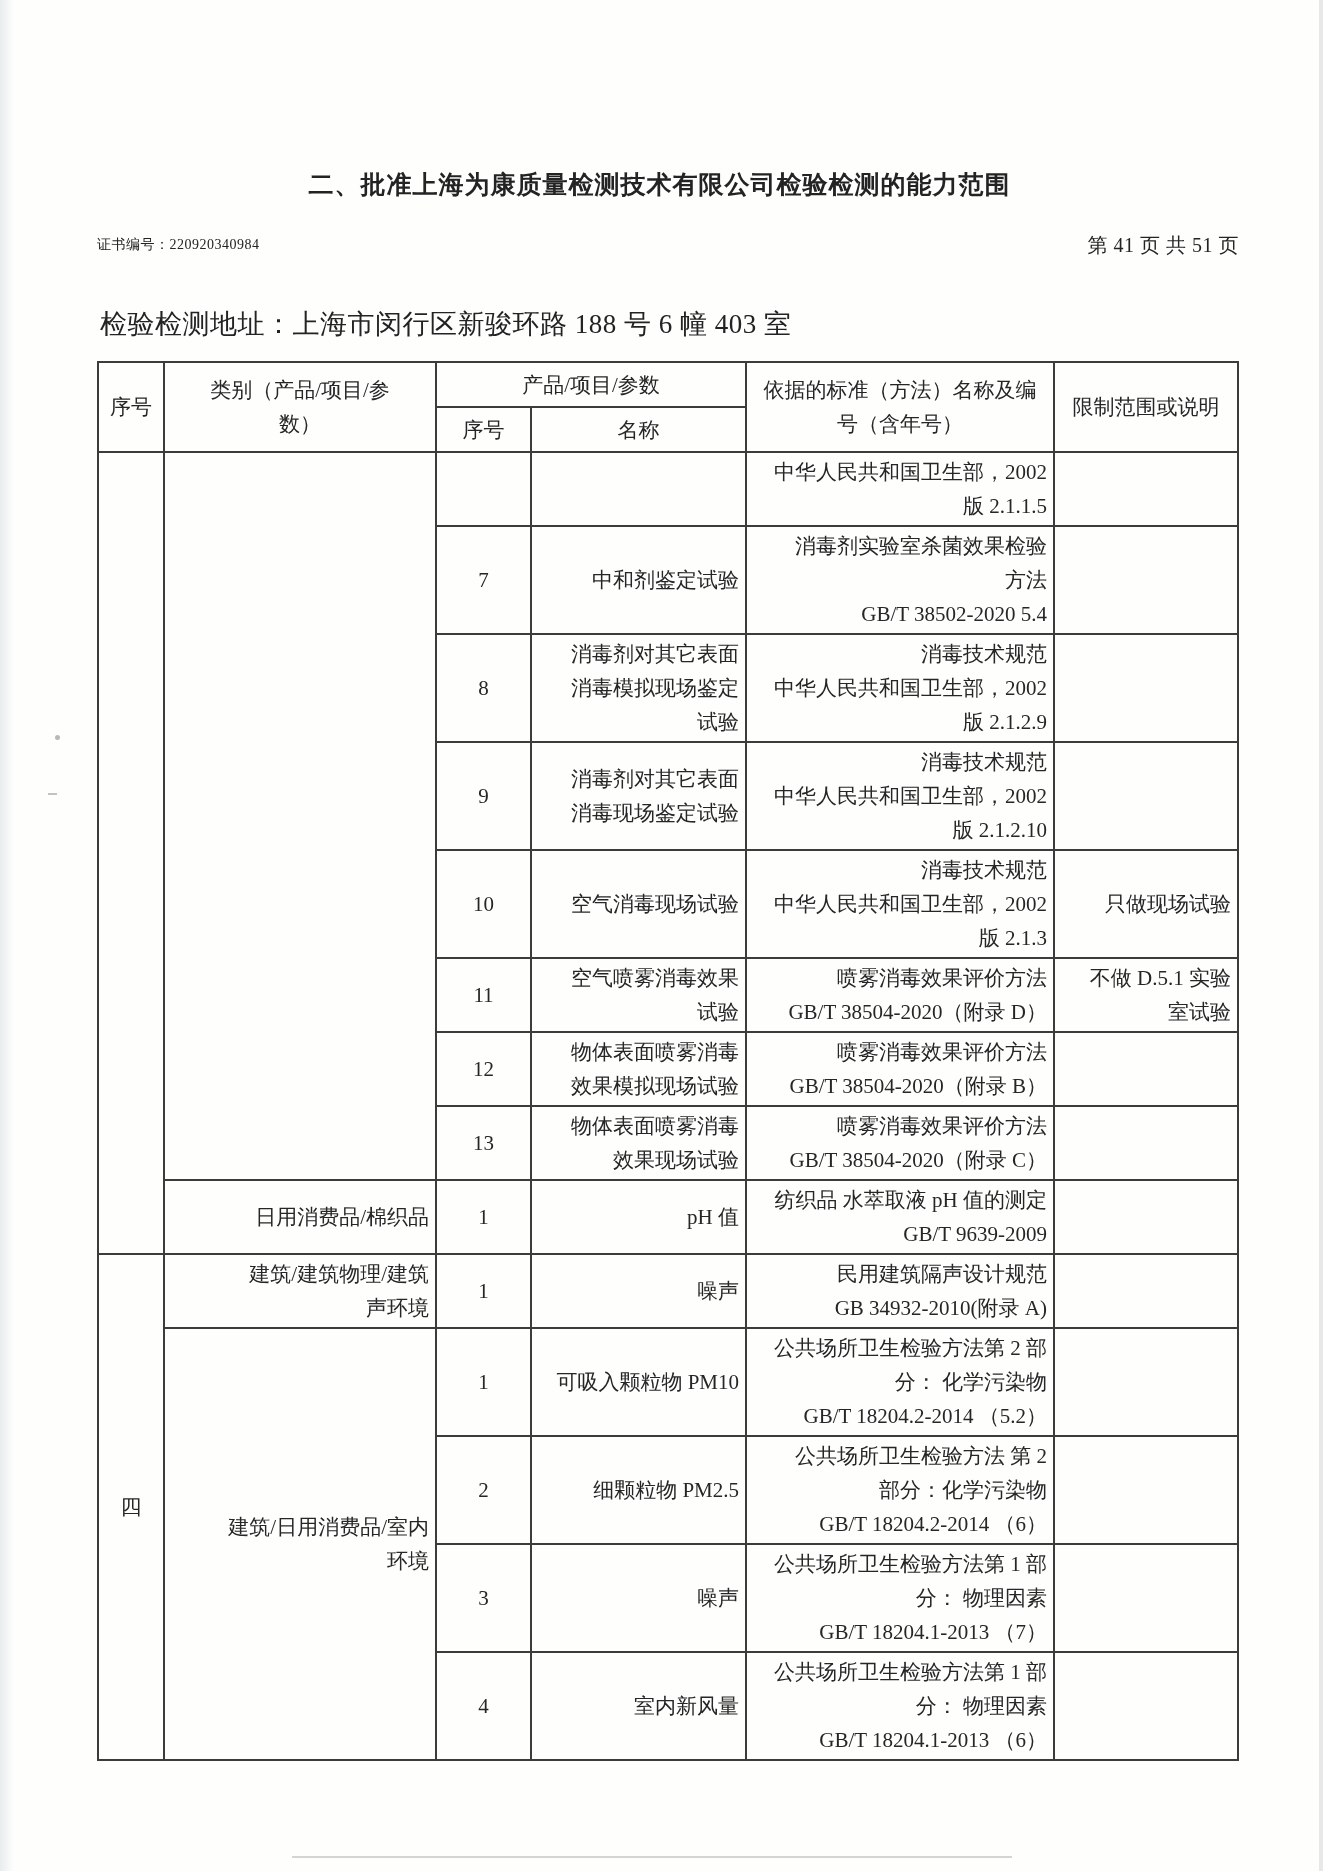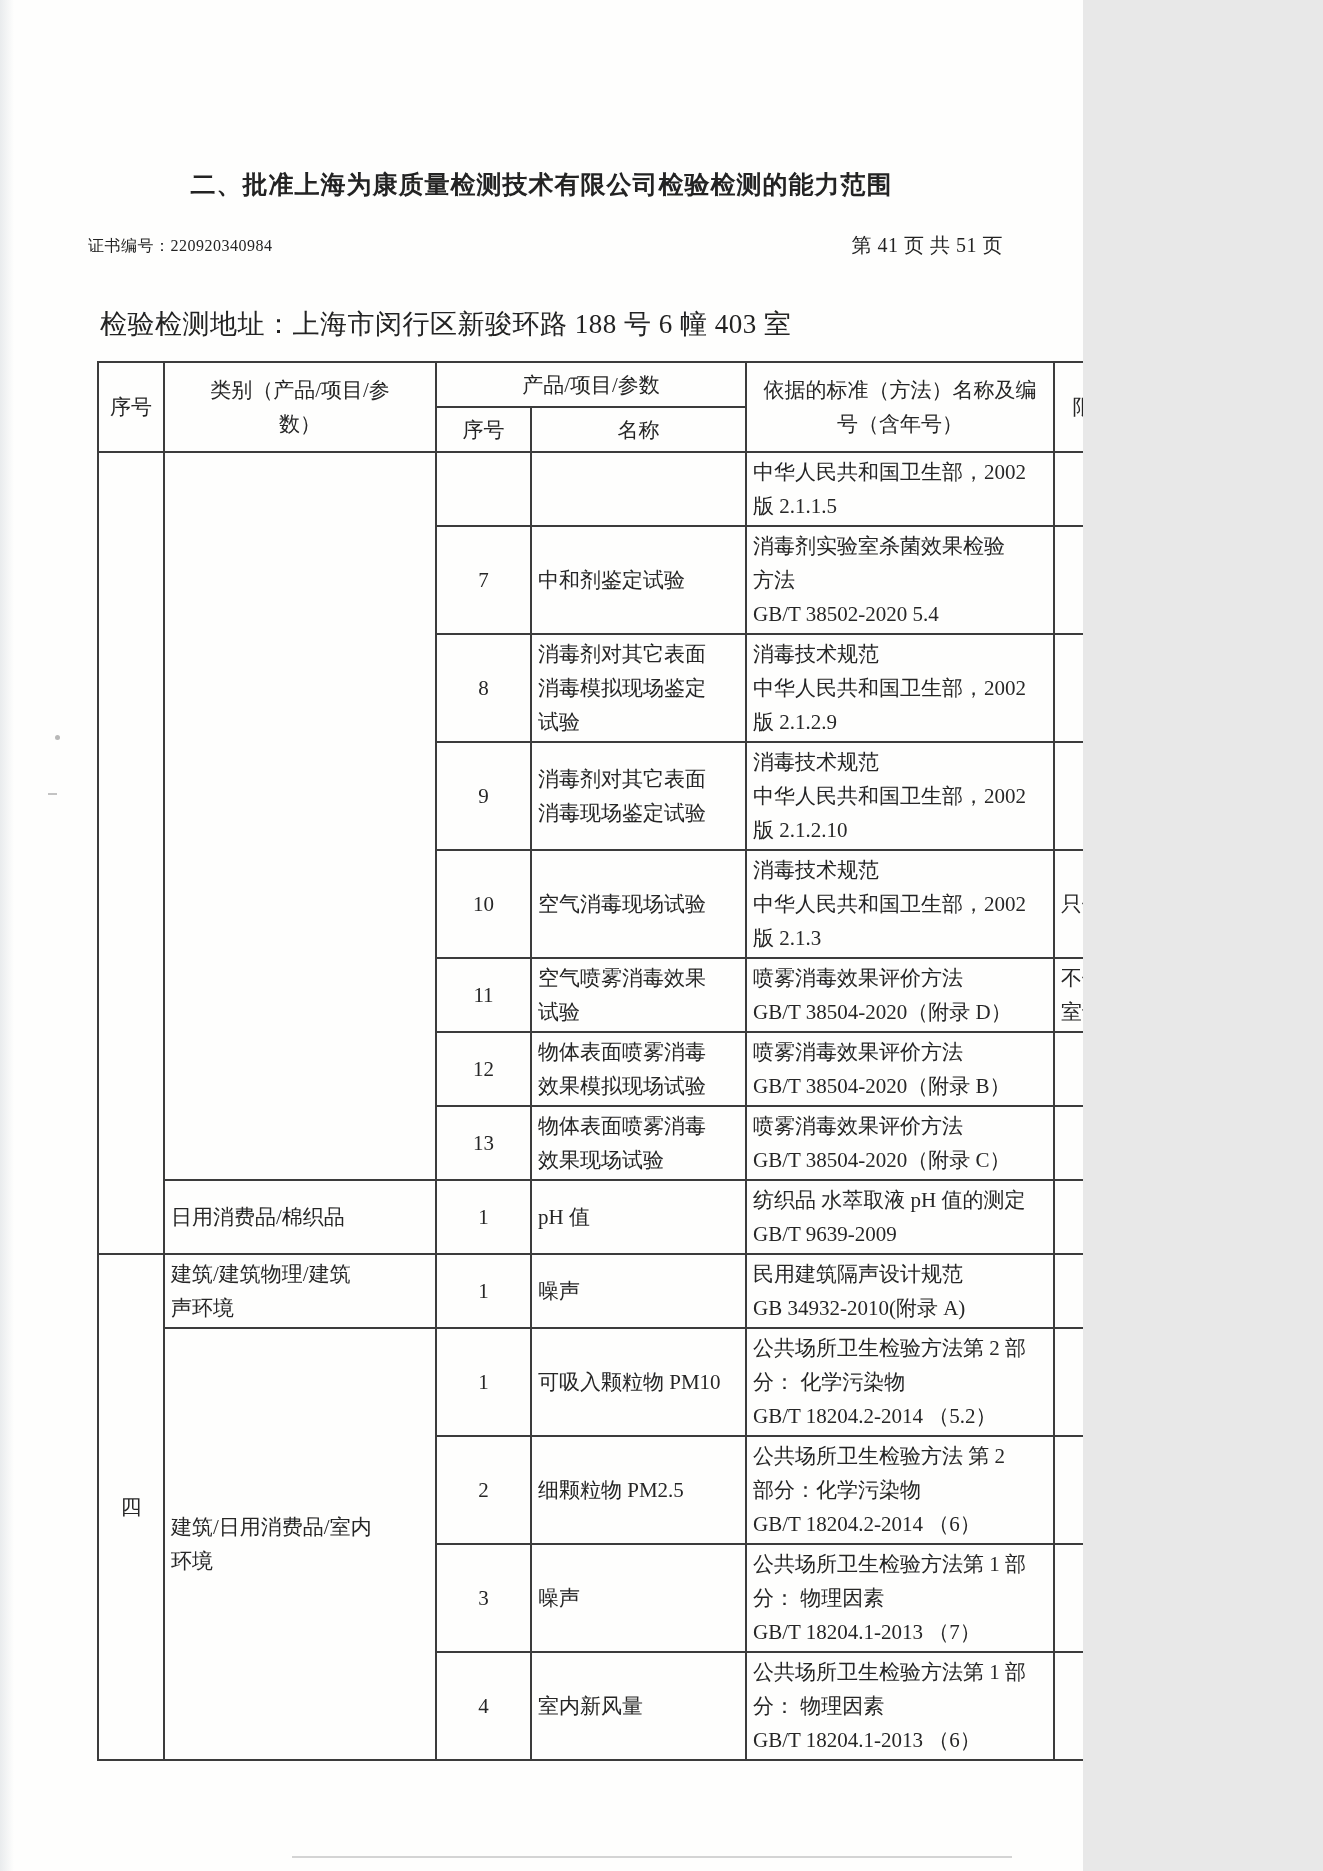--- a/index.html
+++ b/index.html
@@ -1,47 +1,47 @@
 <!DOCTYPE html>
 <html><head>
 <meta charset="utf-8">
 <style>
   html,body{margin:0;padding:0;background:#e8e8e8;}
   .page{
     position:relative;
-    width:1083px;height:1871px;
+    width:1319px;height:1871px;
     background:#fefefd;
     overflow:hidden;
     font-family:"Liberation Serif","DejaVu Serif",serif;
     color:#232323;
   }
   .doc-title{
     position:absolute;top:168px;left:0;width:100%;
     text-align:center;font-size:25px;font-weight:600;
     letter-spacing:1px;line-height:34px;
   }
-  .cert-line{position:absolute;top:236px;left:88px;font-size:16px;letter-spacing:.5px;}
+  .cert-line{position:absolute;top:236px;left:97px;font-size:14px;letter-spacing:.5px;}
   .page-indicator{position:absolute;top:232px;right:80px;font-size:20px;letter-spacing:.5px;}
   .address-line{position:absolute;top:306px;left:100px;font-size:27px;letter-spacing:.5px;}
 
   table.cap{
     position:absolute;top:361px;left:97px;
     border-collapse:collapse;table-layout:fixed;
     width:1140px;font-size:21px;color:#262626;
   }
   table.cap td{
     border:2px solid #3c3c3c;
     vertical-align:middle;
     white-space:pre-line;
     line-height:34px;
     padding:2px 6px;
     overflow:hidden;
   }
   td.ctr{text-align:center;}
-  td.lft{text-align:left;padding-left:11px;padding-right:8px;}
+  td.lft{text-align:right;padding-left:11px;padding-right:8px;}
   td.hdr{text-align:center;line-height:31px;}
 
   
   .edge-streak{
     position:absolute;left:0;top:0;width:14px;height:100%;
     background:linear-gradient(to right,rgba(170,180,190,.25),rgba(255,255,255,0));
     pointer-events:none;
   }
   .speck1{position:absolute;left:55px;top:735px;width:5px;height:5px;border-radius:50%;background:#9a9a9a;opacity:.7;}
   .speck2{position:absolute;left:48px;top:793px;width:9px;height:2px;background:#aaaaaa;opacity:.7;}

